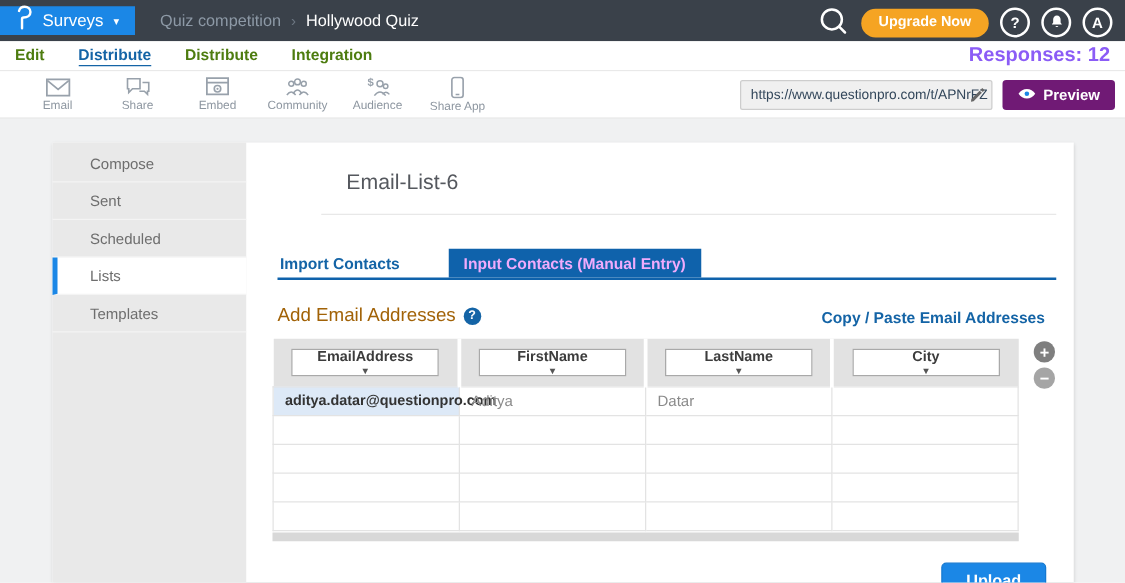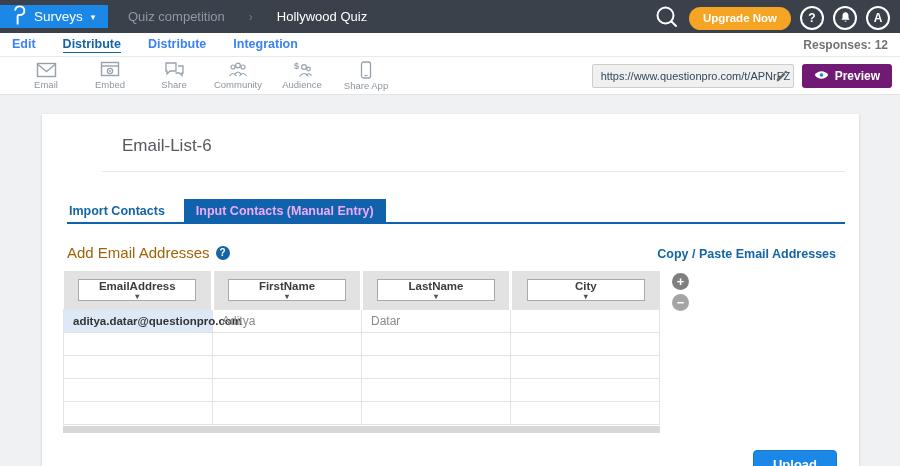--- a/index.html
+++ b/index.html
@@ -5,40 +5,40 @@
   * { margin:0; padding:0; box-sizing:border-box; }
   html,body { width:900px; height:466px; overflow:hidden; background:#f0f1f2;
     font-family:"Liberation Sans", sans-serif; }
 
   
   .topbar { height:33px; background:#3a414a; display:flex; align-items:center; }
   .brand { width:108px; height:23px; background:#1b87e6; display:flex; align-items:center;
     padding-left:12px; gap:7px; color:#fff; }
   .brand-label { font-size:13.5px; color:#fff; }
   .brand-caret { font-size:9px; color:#fff; margin-left:1px; }
-  .breadcrumb { display:flex; align-items:flex-end; gap:24px; margin-left:20px; font-size:13px; }
+  .breadcrumb { display:flex; align-items:flex-end; gap:8px; margin-left:20px; font-size:13px; }
   .crumb-parent { color:#8d99a6; }
   .crumb-sep { color:#6c7682; font-size:12px; }
   .crumb-current { color:#ffffff; }
   .topbar-right { margin-left:auto; display:flex; align-items:flex-end; gap:9px; padding-right:10px; }
   .circle-btn { width:24px; height:24px; border:2px solid #fff; border-radius:50%;
     display:flex; align-items:center; justify-content:center; color:#fff;
     font-size:12px; font-weight:bold; background:transparent; cursor:pointer; }
   .search-btn { border:none; width:26px; height:26px; }
   .upgrade-btn { height:23px; background:#f5a423; color:#fff; border:none; border-radius:12px;
     font-size:11.5px; font-weight:bold; padding:0 14px; cursor:pointer;
     font-family:"Liberation Sans", sans-serif; }
 
   
   .subnav { height:24px; background:#fff; display:flex; align-items:center; padding:0 12px;
     border-bottom:1px solid #e9e9e9; }
-  .subnav-item { font-size:12.5px; font-weight:bold; color:#3b82f6; margin-right:27px;
+  .subnav-item { font-size:12.5px; font-weight:bold; color:#4d7c0f; margin-right:27px;
     cursor:pointer; text-decoration:none; padding-bottom:1px; }
   .subnav-item.active { color:#1464a6; border-bottom:1px solid #1464a6; }
-  .responses { margin-left:auto; font-size:12px; font-weight:bold; color:#737373; }
+  .responses { margin-left:auto; font-size:16px; font-weight:bold; color:#8b5cf6; }
 
   
   .toolbar { height:38px; background:#fff; border-bottom:1px solid #e3e3e3;
     display:flex; align-items:center; padding:0 8px 0 14px; }
   .tool-item { width:64px; display:flex; flex-direction:column; align-items:center;
     justify-content:center; cursor:pointer; gap:1px; }
   .tool-item svg { display:block; }
   .tool-label { font-size:9.5px; color:#8d96a0; white-space:nowrap; }
   .toolbar-right { margin-left:auto; display:flex; align-items:center; gap:8px; }
   .url-box { position:relative; width:202px; height:24px; background:#f0f0f0;
@@ -59,21 +59,21 @@
   .side { width:155px; background:#e9e9e9; padding-top:2px; }
   .side-item { height:30px; display:flex; align-items:center; padding-left:30px;
     font-size:12px; color:#6e6e6e; border-bottom:1px solid #f4f4f4; cursor:pointer; }
   .side-item.active { background:#fff; border-left:4px solid #1b87e6; padding-left:26px; }
 
   
   .content { flex:1; position:relative; }
   .list-title { font-size:17px; font-weight:normal; color:#55585e; margin:22px 0 0 80px; }
   .title-divider { border-bottom:1px solid #e8e8e8; margin:15px 14px 0 60px; }
 
-  .tabs { display:flex; margin:27px 14px 0 25px; border-bottom:2px solid #0f62ab; }
+  .tabs { display:flex; margin:27px 14px 0 25px; border-bottom:2px solid #0f62ab;gap:20px; }
   .tab { font-size:12.5px; font-weight:bold; color:#1464a6; padding:5px 11px 4px 2px;
     cursor:pointer; }
   .tab.active { background:#0f62ab; color:#f0abfc; padding:5px 12px 4px 12px; margin-left:8px; }
 
   .section-head { display:flex; align-items:flex-end; justify-content:space-between;
     margin:20px 23px 0 25px; }
   .section-title-wrap { display:flex; align-items:center; gap:6px; }
   .section-title { font-size:15px; color:#a16207; font-weight:normal; }
   .help-dot { width:14px; height:14px; border-radius:50%; background:#1464a6; color:#fff;
     font-size:10px; font-weight:bold; display:flex; align-items:center; justify-content:center;
@@ -157,37 +157,37 @@
     <span>
       <svg width="21" height="16" viewBox="0 0 21 16">
         <rect x="1.5" y="1.5" width="18" height="13" stroke="#98a1ab" stroke-width="1.4" fill="none"></rect>
         <polyline points="2,2.5 10.5,9.5 19,2.5" stroke="#98a1ab" stroke-width="1.4" fill="none"></polyline>
       </svg>
     </span>
     <span class="tool-label">Email</span>
   </div>
   <div class="tool-item">
     <span>
+      <svg width="21" height="17" viewBox="0 0 21 17">
+        <path d="M2 2 h10 v8 h-6 l-3 3 v-3 h-1 Z" stroke="#98a1ab" stroke-width="1.3" fill="none"></path>
+        <path d="M14 5 h5 v7 h-1 v2.5 l-2.5 -2.5 h-4" stroke="#98a1ab" stroke-width="1.3" fill="none"></path>
+      </svg>
+    </span>
+    <span class="tool-label">Share</span>
+  </div>
+  <div class="tool-item">
+    <span>
       <svg width="20" height="17" viewBox="0 0 20 17">
         <rect x="1.5" y="1.5" width="17" height="13" stroke="#98a1ab" stroke-width="1.4" fill="none"></rect>
         <line x1="1.5" y1="5" x2="18.5" y2="5" stroke="#98a1ab" stroke-width="1.4"></line>
         <circle cx="10" cy="10" r="2.6" stroke="#98a1ab" stroke-width="1.3" fill="none"></circle>
         <circle cx="10" cy="10" r="0.9" fill="#98a1ab"></circle>
       </svg>
     </span>
     <span class="tool-label">Embed</span>
-  </div>
-  <div class="tool-item">
-    <span>
-      <svg width="21" height="17" viewBox="0 0 21 17">
-        <path d="M2 2 h10 v8 h-6 l-3 3 v-3 h-1 Z" stroke="#98a1ab" stroke-width="1.3" fill="none"></path>
-        <path d="M14 5 h5 v7 h-1 v2.5 l-2.5 -2.5 h-4" stroke="#98a1ab" stroke-width="1.3" fill="none"></path>
-      </svg>
-    </span>
-    <span class="tool-label">Share</span>
   </div>
   <div class="tool-item">
     <span>
       <svg width="22" height="17" viewBox="0 0 22 17">
         <circle cx="6" cy="6" r="2" stroke="#98a1ab" stroke-width="1.2" fill="none"></circle>
         <circle cx="11" cy="4.5" r="2.3" stroke="#98a1ab" stroke-width="1.2" fill="none"></circle>
         <circle cx="16" cy="6" r="2" stroke="#98a1ab" stroke-width="1.2" fill="none"></circle>
         <path d="M2.5 15 q3.5 -5 7 0" stroke="#98a1ab" stroke-width="1.2" fill="none"></path>
         <path d="M7.5 14 q3.5 -6 7 0" stroke="#98a1ab" stroke-width="1.2" fill="none"></path>
         <path d="M12.5 15 q3.5 -5 7 0" stroke="#98a1ab" stroke-width="1.2" fill="none"></path>
@@ -235,20 +235,27 @@
         </svg>
       </span>
       <span>Preview</span>
     </button>
   </div>
 </div>
 
 <main class="page">
   <div class="panel">
 
+    <aside class="side">
+      <div class="side-item">Compose</div>
+      <div class="side-item">Sent</div>
+      <div class="side-item">Scheduled</div>
+      <div class="side-item active">Lists</div>
+      <div class="side-item">Templates</div>
+    </aside>
 
     <section class="content">
       <h1 class="list-title">Email-List-6</h1>
       <div class="title-divider"></div>
 
       <div class="tabs">
         <div class="tab">Import Contacts</div>
         <div class="tab active">Input Contacts (Manual Entry)</div>
       </div>
 

